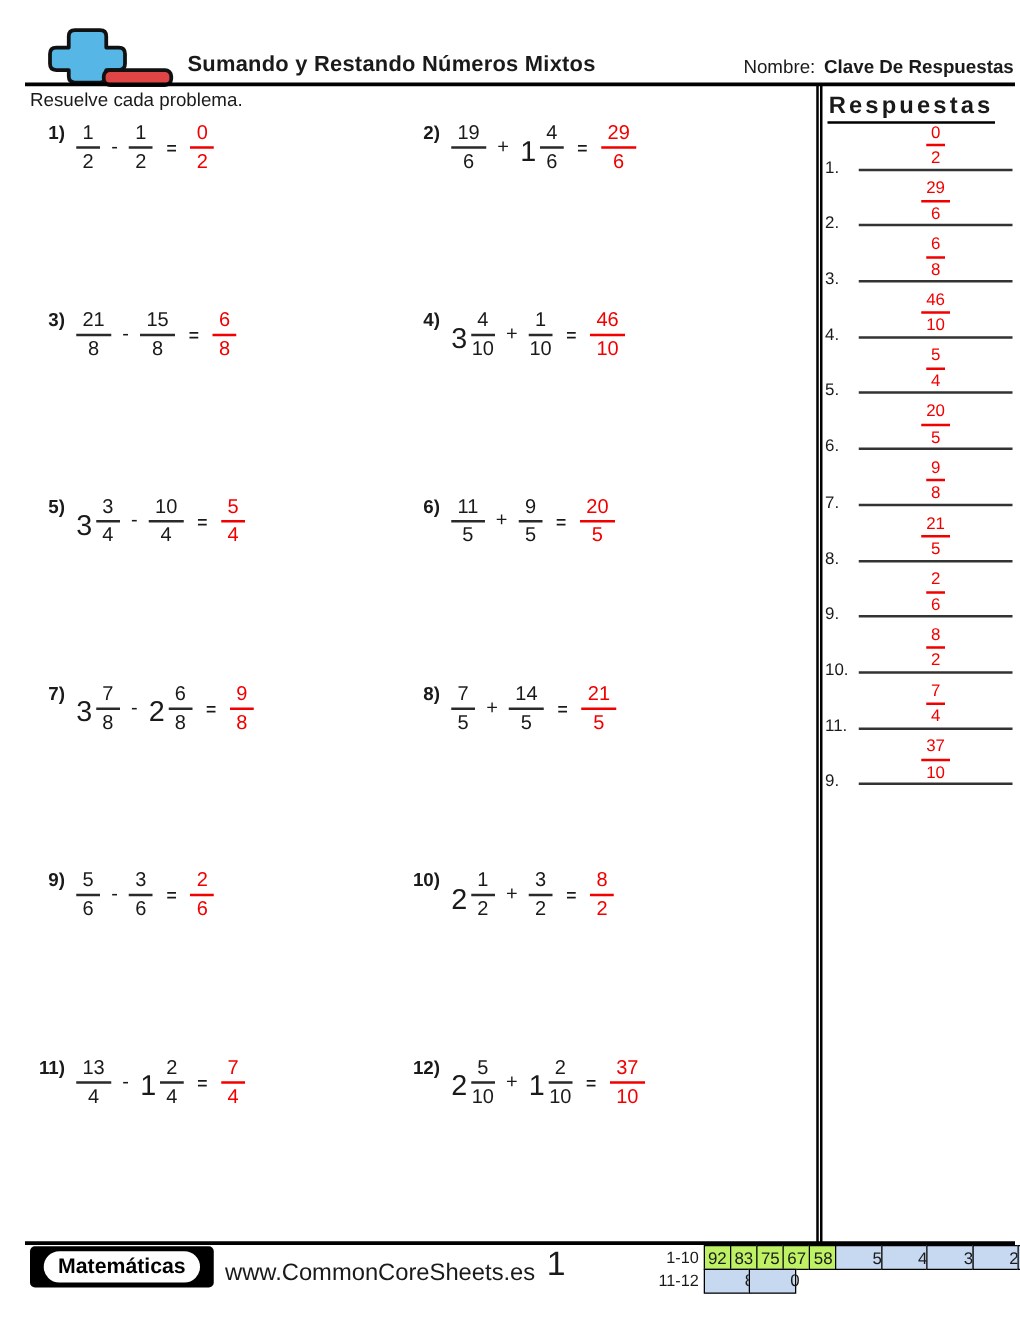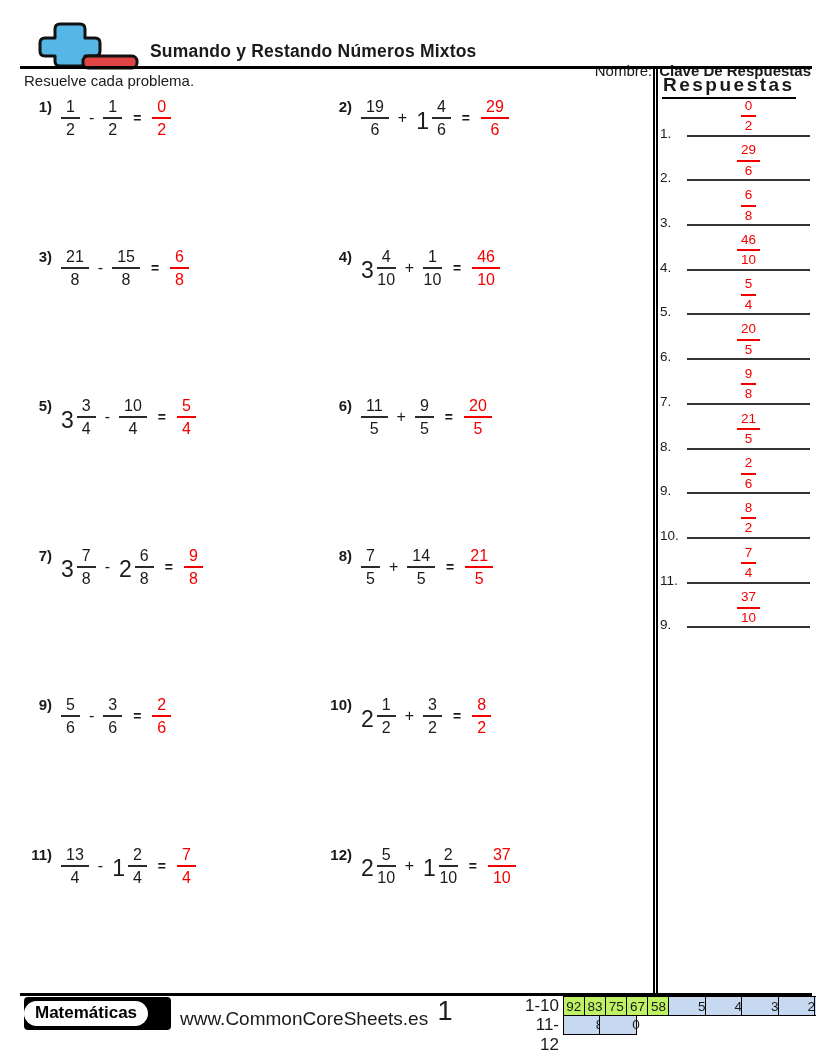--- a/index.html
+++ b/index.html
@@ -5,21 +5,21 @@
   * { margin:0; padding:0; box-sizing:border-box; }
   html,body { background:#fff; }
   body { width:816px; height:1056px; position:relative; font-family:"Liberation Sans", sans-serif; color:#1a1a1a; overflow:hidden; }
 
   
   .logo-svg { position:absolute; left:36px; top:22px; overflow:visible; }
   .header-title { position:absolute; top:41px; left:150px; width:360px; text-align:left;
                   font-size:17.5px; font-weight:bold; letter-spacing:0.2px; }
   .name-row { position:absolute; top:45px; right:5px; display:flex; align-items:baseline; }
   .name-label { font-size:15px; }
-  .name-value { font-size:15px; font-weight:bold; margin-left:7px;margin-top:17px; }
+  .name-value { font-size:15px; font-weight:bold; margin-left:7px; }
   .header-line { position:absolute; top:66px; left:20px; width:792px; height:3px; background:#000; }
 
   .instruction { position:absolute; top:72px; left:24px; font-size:15px; font-weight:normal; }
 
   
   .problems-grid { position:absolute; top:97px; left:24px; width:628px;
                    display:grid; grid-template-columns:300px 328px; grid-auto-rows:149.5px; }
   .problem { display:flex; align-items:flex-start; }
   .p-label { width:28px; flex-shrink:0; text-align:right; margin-right:9px;
              font-size:15px; font-weight:bold; padding-top:1px; }
@@ -46,30 +46,30 @@
   .ans-line { flex:1; border-bottom:2.5px solid #333; display:flex; justify-content:center;
               margin-right:2px; margin-bottom:4px; }
   .sfrac { display:flex; flex-direction:column; align-items:center; color:var(--red);
            font-size:13.5px; line-height:16.5px; }
   .sfrac .fn { padding:0 4px 1px; border-bottom:2px solid var(--red); }
   .sfrac .fd { padding-top:1px; }
 
   
   .footer-line { position:absolute; top:993px; left:20px; width:792px; height:3px; background:#000; }
   .brand-box { position:absolute; left:24px; top:997px; width:147px; height:33px; background:#000;
-               border-radius:4px; display:flex; align-items:center; justify-content:flex-start; }
+               border-radius:4px; display:flex; align-items:center; justify-content:center; }
   .brand-capsule { background:#fff; border-radius:15px; padding:2px 11px 3px;
                    font-size:17px; font-weight:bold; color:#000; white-space:nowrap; }
   .website { position:absolute; left:180px; top:1008px; font-size:19px; }
   .page-num { position:absolute; left:400px; top:996px; width:90px; text-align:center; font-size:27px; }
 
   .score-table { position:absolute; left:518px; top:996px; }
   .score-row { display:flex; height:20px; }
   .score-row + .score-row { margin-top:-1.5px; }
-  .score-label { width:46px; text-align:right; padding-right:5px; font-size:17px; line-height:20px; }
+  .score-label { width:46px; text-align:right; padding-right:5px; font-size:13px; line-height:20px; }
   .cell { width:22.7px; border:1.5px solid #000; margin-left:-1.5px; background:#bef264;
           display:flex; align-items:center; justify-content:center; font-size:13.5px; }
   .cell.hl { background:var(--hl);padding-left:36px; }
 </style>
 </head>
 <body>
 
 <div class="page">
 
   <svg class="logo-svg" width="105" height="50" viewBox="0 0 105 50">

